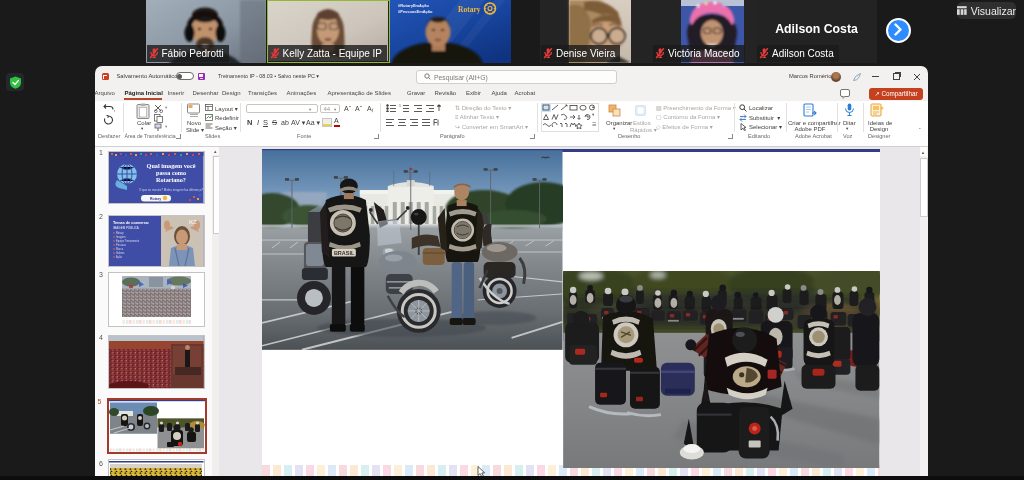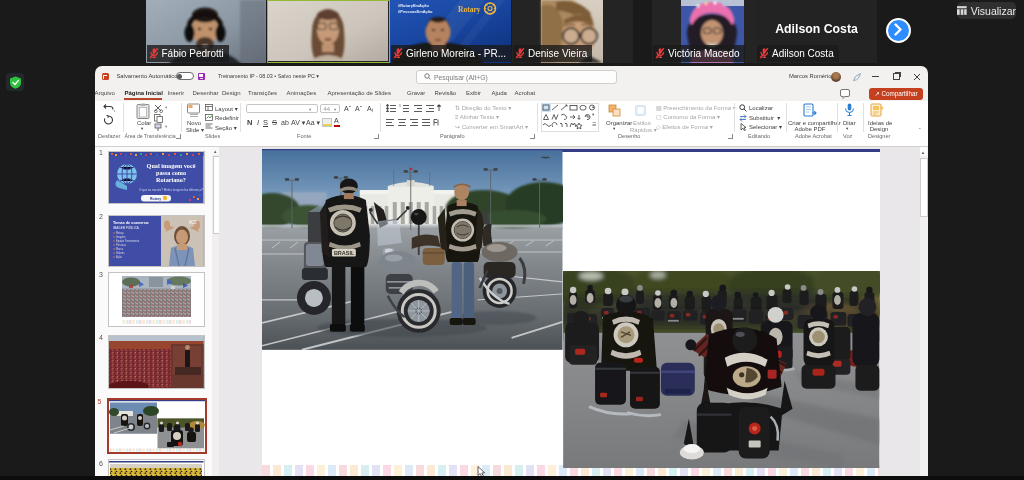--- a/index.html
+++ b/index.html
@@ -74,20 +74,28 @@
 <path d="M44,30 q-2,22 4,30 l24,0 q6,-8 4,-30 z" fill="#6b4c35"></path>
 <ellipse cx="60" cy="29" rx="11" ry="14.5" fill="#c49a77"></ellipse>
 <ellipse cx="60" cy="14" rx="11" ry="5" fill="#5d4130"></ellipse>
 <rect x="49.5" y="22" width="8.5" height="6.5" rx="2.5" fill="none" stroke="#4c463c" stroke-width="1.1"></rect>
 <rect x="61.5" y="22" width="8.5" height="6.5" rx="2.5" fill="none" stroke="#4c463c" stroke-width="1.1"></rect>
 <ellipse cx="60" cy="38.5" rx="3.6" ry="1.7" fill="#8f5a49"></ellipse>
 <rect x="54" y="43" width="12" height="8" fill="#bd9271"></rect>
 <path d="M42,60 q18,-12 36,0 z" fill="#c0b09d"></path>
 </g>
       </svg>
+<div class="vlabel" style="left:0;bottom:0"><svg width="10" height="12" viewBox="0 0 10 12">
+          <g stroke="#e23b3b" fill="none">
+            <rect x="3.6" y="1.2" width="3" height="5.2" rx="1.5" fill="#e23b3b" stroke="none"></rect>
+            <path d="M1.9,5 a3.3,3.3 0 0 0 6.6,0" stroke-width="1.2"></path>
+            <path d="M5.2,8.3 v1.7 M3.4,10.4 h3.6" stroke-width="1.1"></path>
+            <path d="M8.8,1.2 L1.2,11" stroke-width="1.5"></path>
+          </g>
+        </svg>Kelly Zatta - Equipe IP</div>
 </div>
 
 <div class="tile" style="left:390px;width:120.5px">
 <svg width="120.5" height="63" viewBox="0 0 120.5 63">
         <defs>
 <linearGradient id="w3" x1="0" y1="0" x2=".8" y2="1">
             <stop offset="0" stop-color="#2255b8"></stop>
             <stop offset=".5" stop-color="#1846a0"></stop>
             <stop offset="1" stop-color="#0f3380"></stop>
           </linearGradient>
@@ -109,31 +117,23 @@
 <g filter="url(#bl3)">
 <ellipse cx="47" cy="66" rx="46" ry="24" fill="#16130f"></ellipse>
 <rect x="42" y="42" width="13" height="9" fill="#ad7a58"></rect>
 <ellipse cx="48" cy="32" rx="12.5" ry="14" fill="#b5835f"></ellipse>
 <path d="M36.5,29 q0,-12 11.5,-12 q11.5,0 11.5,12 q-1,-7 -4,-8.5 q-4,2.5 -7.5,2 q-3.5,.5 -7.5,-2 q-3,1.5 -4,8.5 z" fill="#261d15"></path>
 <ellipse cx="43.5" cy="30" rx="1.8" ry="1.1" fill="#241a12"></ellipse>
 <ellipse cx="52.5" cy="30" rx="1.8" ry="1.1" fill="#241a12"></ellipse>
 <ellipse cx="48" cy="40" rx="3.4" ry="1.4" fill="#8a5a44"></ellipse>
 </g>
       </svg>
-<div class="vlabel"><svg width="10" height="12" viewBox="0 0 10 12">
-          <g stroke="#e23b3b" fill="none">
-            <rect x="3.6" y="1.2" width="3" height="5.2" rx="1.5" fill="#e23b3b" stroke="none"></rect>
-            <path d="M1.9,5 a3.3,3.3 0 0 0 6.6,0" stroke-width="1.2"></path>
-            <path d="M5.2,8.3 v1.7 M3.4,10.4 h3.6" stroke-width="1.1"></path>
-            <path d="M8.8,1.2 L1.2,11" stroke-width="1.5"></path>
-          </g>
-        </svg>Girleno Moreira - PR...</div>
 </div>
 
-<div class="tile" style="left:512px;width:120.5px">
+<div class="tile" style="left:540px;width:120.5px">
 <svg width="120.5" height="63" viewBox="0 0 120.5 63">
         <defs>
 <linearGradient id="w4" x1="0" y1="0" x2="0" y2="1">
             <stop offset="0" stop-color="#d8cfc2"></stop>
             <stop offset="1" stop-color="#c3b8a9"></stop>
           </linearGradient>
 <filter id="bl4" x="-30%" y="-30%" width="160%" height="160%">
             <feGaussianBlur stdDeviation="1"></feGaussianBlur>
           </filter>
 </defs>

